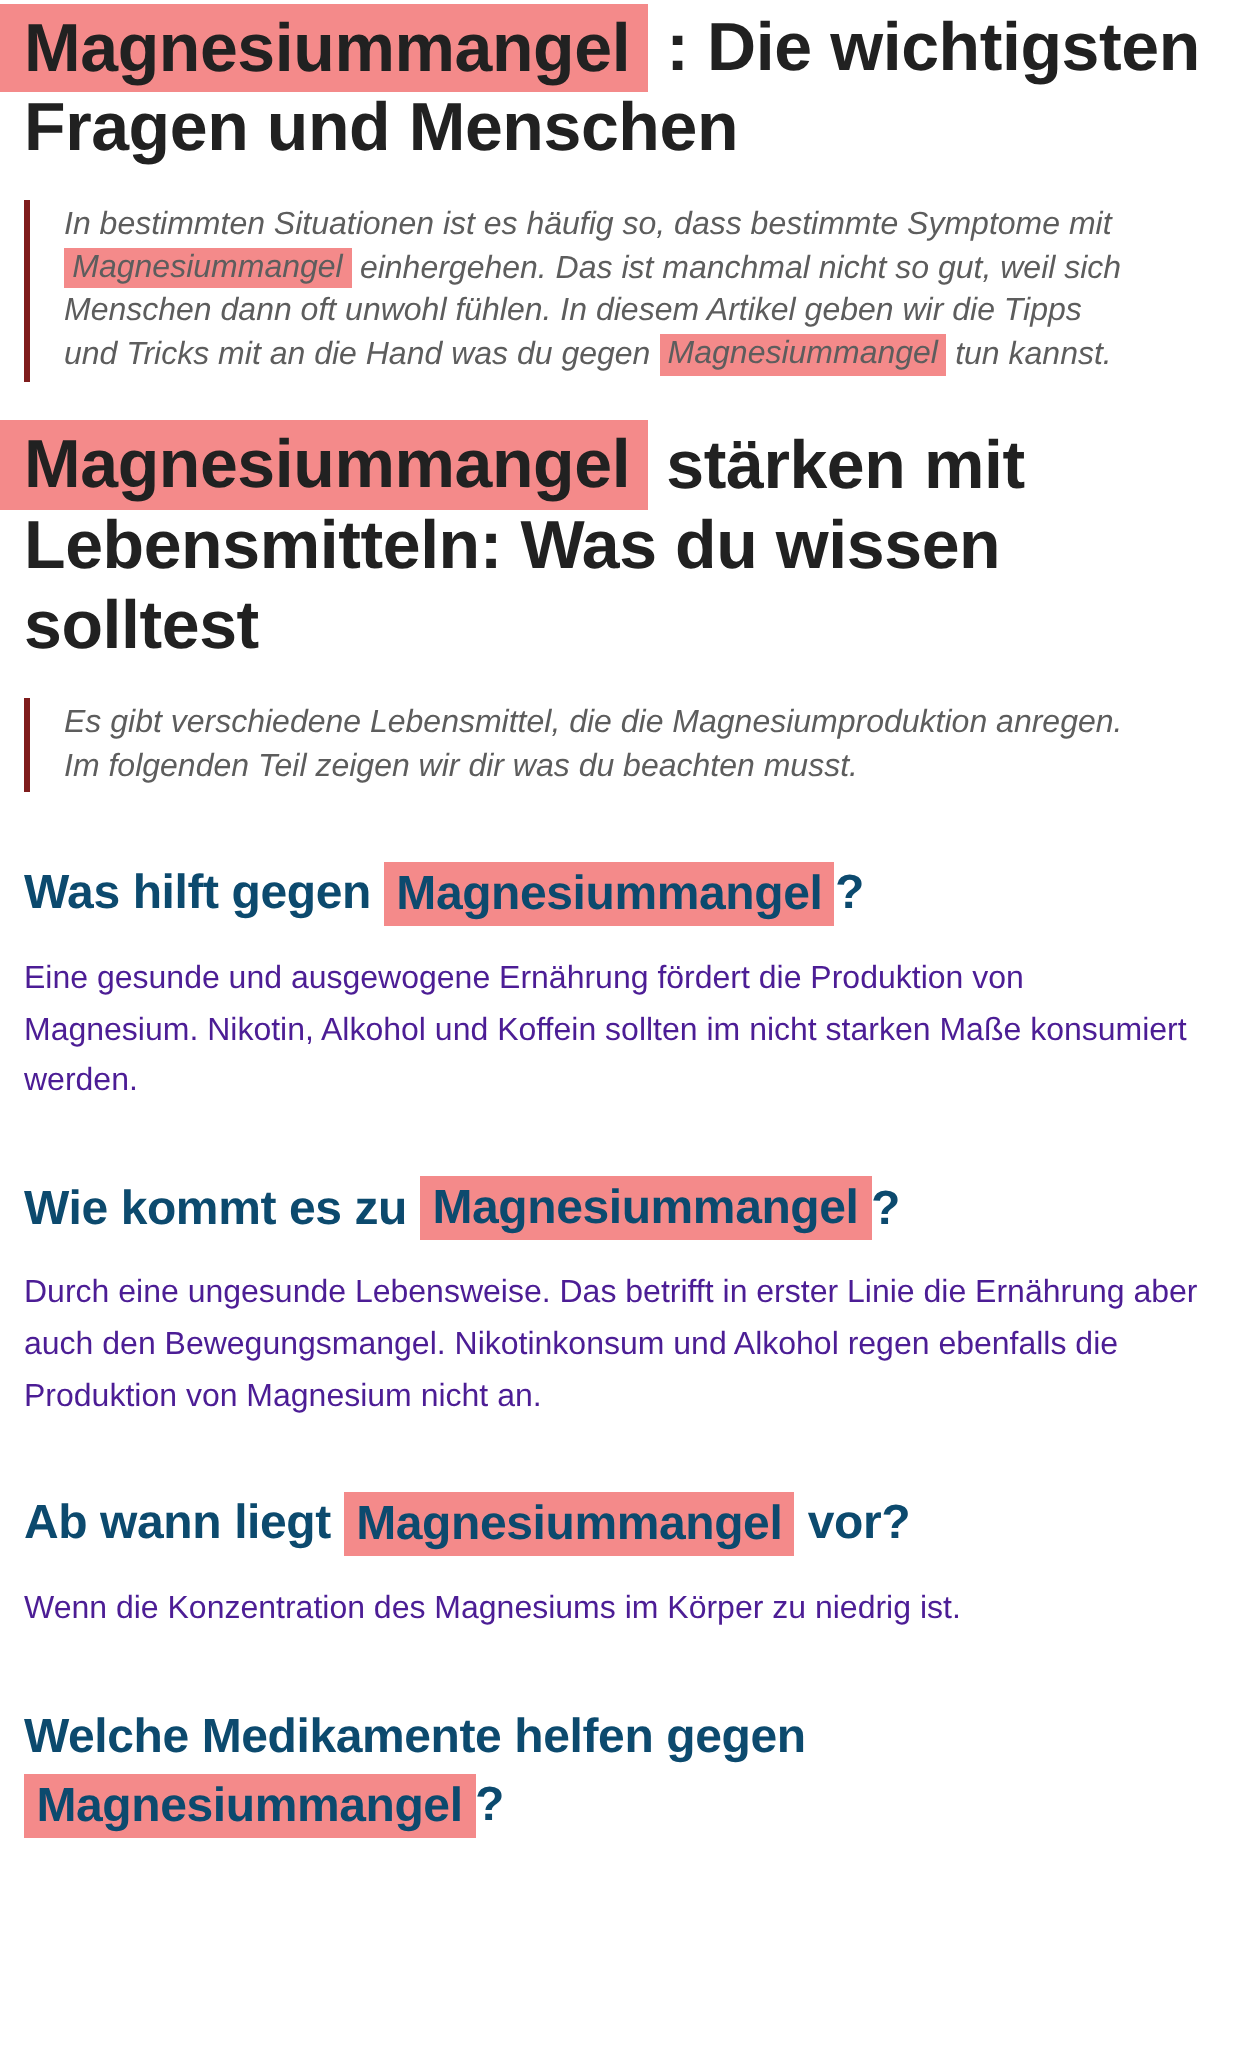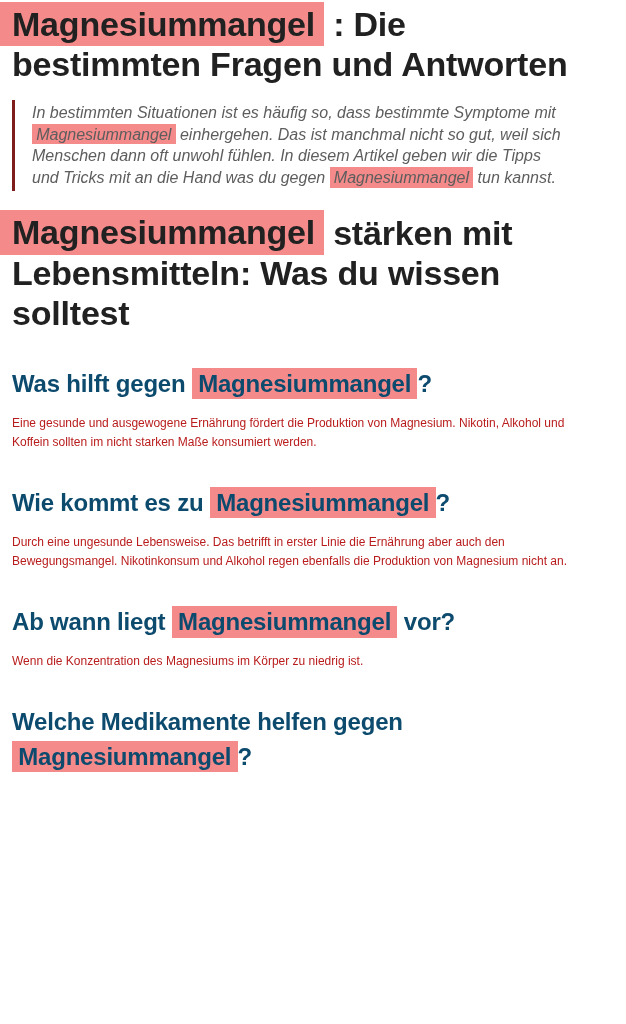--- a/index.html
+++ b/index.html
@@ -31,23 +31,23 @@
   .h-sub {
     font-size: 24px;
     line-height: 1.45;
     font-weight: 700;
     color: #0c4a6e;
     letter-spacing: -0.2px;
     margin: 34px 0 12px 0;
   }
   
   .para {
-    font-size: 12px;
+    font-size: 16px;
     line-height: 1.6;
-    color: #b91c1c;
+    color: #4c1d95;
     margin: 0 0 24px 0;
   }
   
   .quote {
     border-left: 3px solid #7f1d1d;
     margin: 0 0 22px 0;
     padding: 2px 30px 2px 17px;
     font-size: 16px;
     font-style: italic;
     line-height: 1.35;
@@ -65,26 +65,27 @@
     margin-left: -12px;
     padding-left: 12px;
   }
   .plain { background: transparent; }
 </style>
 </head>
 <body>
 
 <div class="article">
 
-  <h1 class="h-big"><span class="hl">Magnesiummangel</span><span class="plain"> : Die bestimmten Fragen und Antworten</span></h1>
+  <h1 class="h-big"><span class="hl">Magnesiummangel</span><span class="plain"> : Die wichtigsten Fragen und Menschen</span></h1>
 
   <blockquote class="quote"><span class="plain">In bestimmten Situationen ist es häufig so, dass bestimmte Symptome mit </span><span class="hl">Magnesiummangel</span><span class="plain"> einhergehen. Das ist manchmal nicht so gut, weil sich Menschen dann oft unwohl fühlen. In diesem Artikel geben wir die Tipps und Tricks mit an die Hand was du gegen </span><span class="hl">Magnesiummangel</span><span class="plain"> tun kannst.</span></blockquote>
 
   <h1 class="h-big"><span class="hl">Magnesiummangel</span><span class="plain"> stärken mit Lebensmitteln: Was du wissen solltest</span></h1>
 
+  <blockquote class="quote"><span class="plain">Es gibt verschiedene Lebensmittel, die die Magnesiumproduktion anregen. Im folgenden Teil zeigen wir dir was du beachten musst.</span></blockquote>
 
   <h3 class="h-sub"><span class="plain">Was hilft gegen </span><span class="hl">Magnesiummangel</span><span class="plain">?</span></h3>
 
   <p class="para"><span class="plain">Eine gesunde und ausgewogene Ernährung fördert die Produktion von Magnesium. Nikotin, Alkohol und Koffein sollten im nicht starken Maße konsumiert werden.</span></p>
 
   <h3 class="h-sub"><span class="plain">Wie kommt es zu </span><span class="hl">Magnesiummangel</span><span class="plain">?</span></h3>
 
   <p class="para"><span class="plain">Durch eine ungesunde Lebensweise. Das betrifft in erster Linie die Ernährung aber auch den Bewegungsmangel. Nikotinkonsum und Alkohol regen ebenfalls die Produktion von Magnesium nicht an.</span></p>
 
   <h3 class="h-sub"><span class="plain">Ab wann liegt </span><span class="hl">Magnesiummangel</span><span class="plain"> vor?</span></h3>

